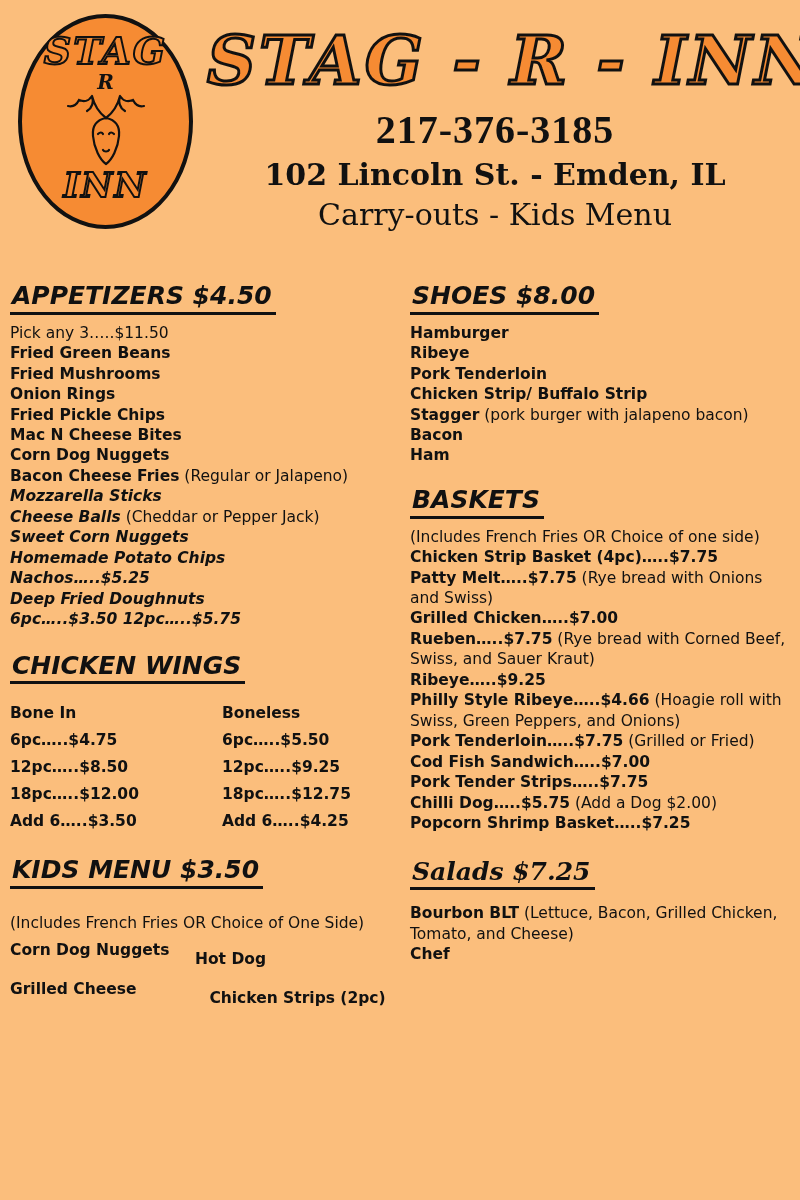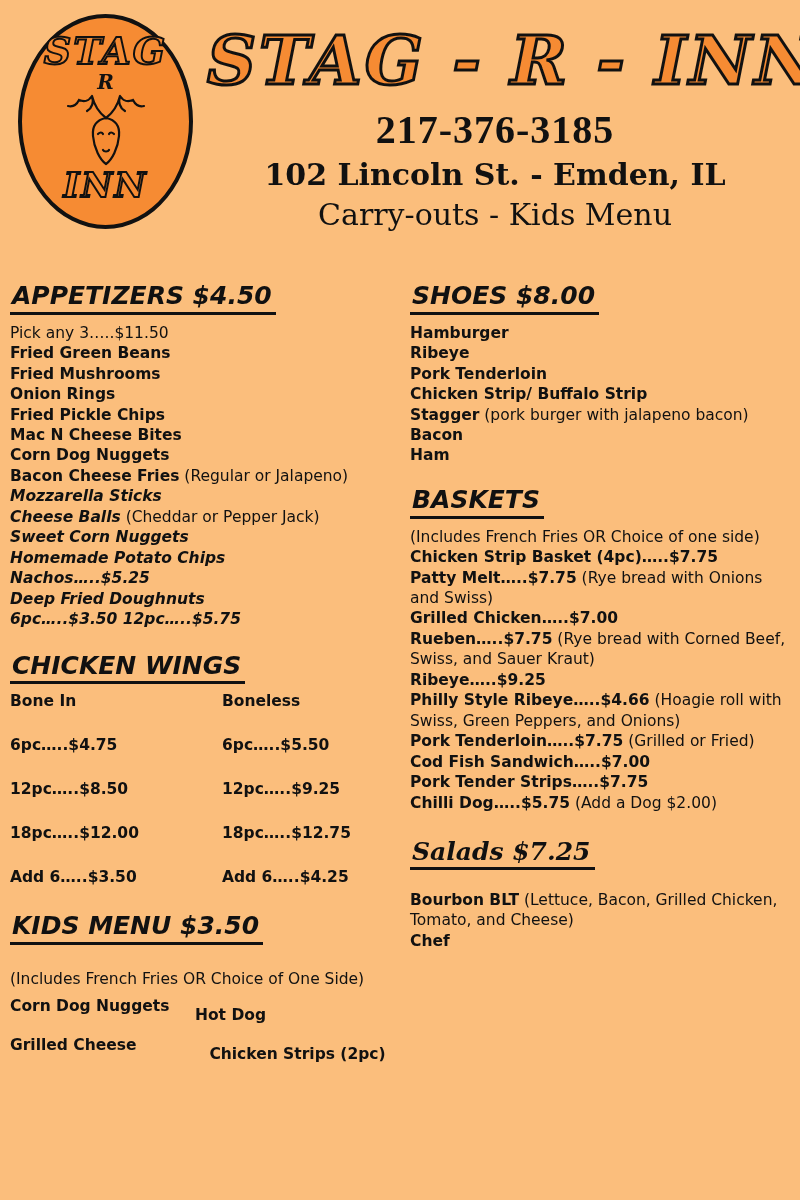--- a/index.html
+++ b/index.html
@@ -151,21 +151,22 @@
   }
   .b { font-weight: bold; }
   .bi { font-weight: bold; font-style: italic; }
   .n { font-weight: normal; }
 
   
   .wings-note { font-size: 15.5px; line-height: 1.3; margin-bottom: 8px; }
   .wings-grid {
     display: grid;
     grid-template-columns: 212px 1fr;
-    row-gap: 26px;
+    row-gap: 9px;
+    margin-top: 12px;
   }
   .wings-grid div { font-weight: bold; font-size: 15.5px; }
 
   
   .kids-note { font-size: 15.5px; line-height: 1.3; margin-bottom: 6px; }
   .kids-grid {
     display: grid;
     grid-template-columns: 185px 1fr;
     row-gap: 7px;
     align-items: start;
@@ -174,21 +175,21 @@
 
   .sec-head-salads {
     font-family: "DejaVu Serif", serif;
     font-weight: bold;
     font-style: italic;
     font-size: 25px;
     color: #111;
     border-bottom: 3px solid #111;
     display: inline-block;
     padding: 0 4px 1px 2px;
-    margin: 0 0 20px 0;
+    margin: 0 0 13px 0;
   }
 </style>
 </head>
 <body>
 
 <div class="header">
 
   <div class="logo-oval">
     <div class="logo-stag">STAG</div>
     <div class="logo-r">R</div>
@@ -285,20 +286,21 @@
       <p class="line"><span class="b">Chicken Strip Basket (4pc)…..$7.75</span><span class="n"></span></p>
       <p class="line"><span class="b">Patty Melt…..$7.75</span><span class="n"> (Rye bread with Onions and Swiss)</span></p>
       <p class="line"><span class="b">Grilled Chicken…..$7.00</span><span class="n"></span></p>
       <p class="line"><span class="b">Rueben…..$7.75</span><span class="n"> (Rye bread with Corned Beef, Swiss, and Sauer Kraut)</span></p>
       <p class="line"><span class="b">Ribeye…..$9.25</span><span class="n"></span></p>
       <p class="line"><span class="b">Philly Style Ribeye…..$4.66</span><span class="n"> (Hoagie roll with Swiss, Green Peppers, and Onions)</span></p>
       <p class="line"><span class="b">Pork Tenderloin…..$7.75</span><span class="n"> (Grilled or Fried)</span></p>
       <p class="line"><span class="b">Cod Fish Sandwich…..$7.00</span><span class="n"></span></p>
       <p class="line"><span class="b">Pork Tender Strips…..$7.75</span><span class="n"></span></p>
       <p class="line"><span class="b">Chilli Dog…..$5.75</span><span class="n"> (Add a Dog $2.00)</span></p>
+      <p class="line"><span class="b">Popcorn Shrimp Basket…..$7.25</span><span class="n"></span></p>
     </div>
 
     <div class="sec" style="margin-top:24px;">
       <div class="sec-head-salads">Salads $7.25</div>
       <p class="line"><span class="b">Bourbon BLT</span><span class="n"> (Lettuce, Bacon, Grilled Chicken, Tomato, and Cheese)</span></p>
       <p class="line"><span class="b">Chef</span><span class="n"></span></p>
     </div>
 
   </div>
 </div>

